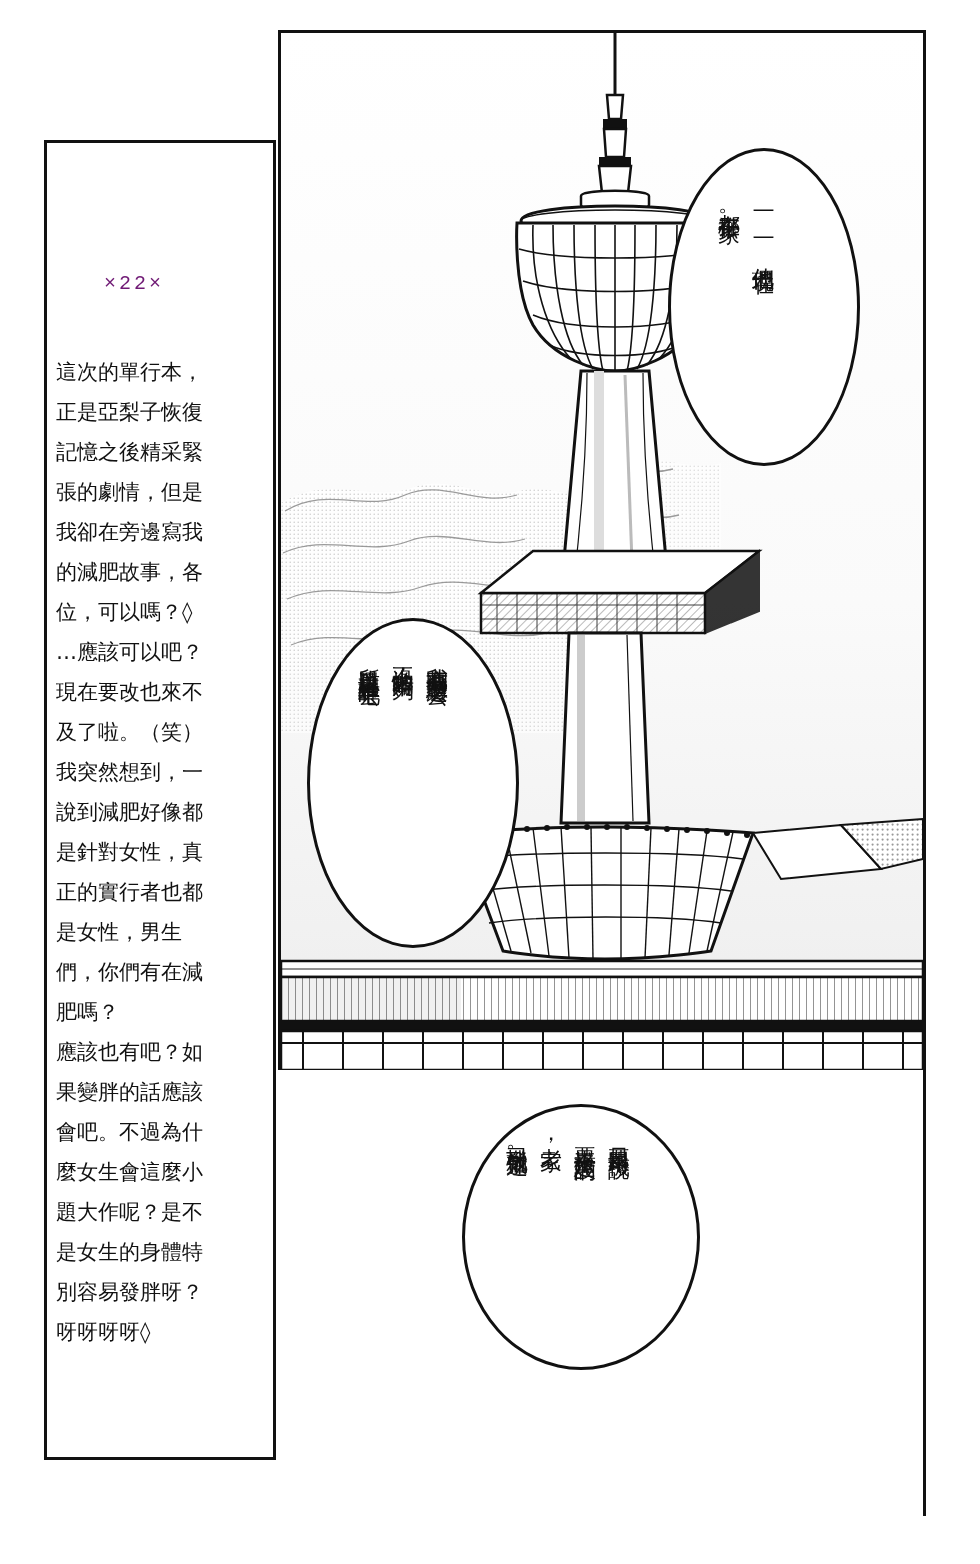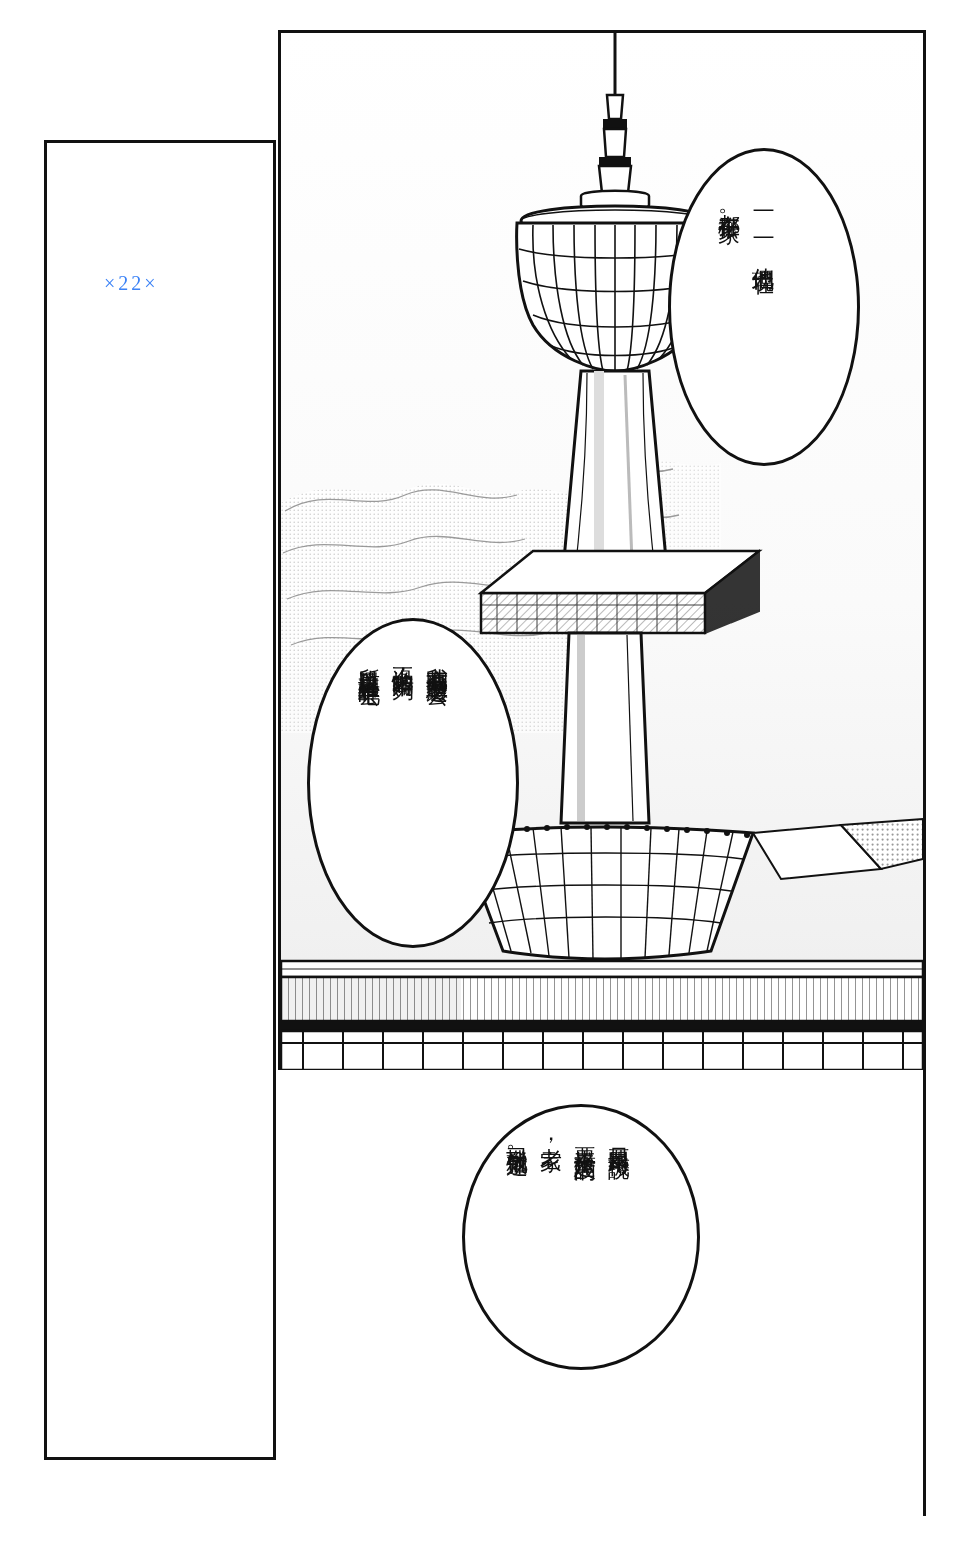--- a/index.html
+++ b/index.html
@@ -62,22 +62,22 @@
     font-family: "DejaVu Sans", sans-serif;
     font-weight: 700;
   }
   .note-subtitle {
     position: absolute;
     left: 104px;
     top: 272px;
     width: 180px;
     font-size: 20px;
     letter-spacing: 3px;
-    color: #3b82f6;
-    font-family: Liberation Serif, serif;
+    color: #701a75;
+    font-family: Liberation Mono, monospace;
   }
   .note-body {
     position: absolute;
     left: 56px;
     top: 352px;
     width: 210px;
     font-size: 21px;
     line-height: 40px;
     color: #111;
     letter-spacing: 0px;
@@ -300,20 +300,45 @@
 
       <path d="M472,800 L560,792 L600,836 L500,846 Z" fill="#fff" stroke="#111" stroke-width="2"></path>
       <path d="M560,792 L642,786 L642,826 L600,836 Z" fill="url(#dots)" stroke="#111" stroke-width="2"></path>
 
       <rect x="0" y="944" width="180" height="44" fill="#111" opacity="0.06"></rect>
     </svg>
   </div>
 
   <div class="note-box"></div>
   <div class="note-subtitle">×22×</div>
+  <div class="note-body">這次的單行本，
+正是亞梨子恢復
+記憶之後精采緊
+張的劇情，但是
+我卻在旁邊寫我
+的減肥故事，各
+位，可以嗎？◊
+…應該可以吧？
+現在要改也來不
+及了啦。（笑）
+我突然想到，一
+說到減肥好像都
+是針對女性，真
+正的實行者也都
+是女性，男生
+們，你們有在減
+肥嗎？
+應該也有吧？如
+果變胖的話應該
+會吧。不過為什
+麼女生會這麼小
+題大作呢？是不
+是女生的身體特
+別容易發胖呀？
+呀呀呀呀◊</div>
 
   <div class="balloon" id="balloon-1"></div>
   <div class="balloon-text" id="balloon-1-text">——他們現在
 都在松平家。</div>
 
   <div class="balloon" id="balloon-2"></div>
   <div class="balloon-text" id="balloon-2-text">我有問過要怎麼過去，
 不過怕時間不夠，
 所以還是搭計程車去吧。</div>
 

